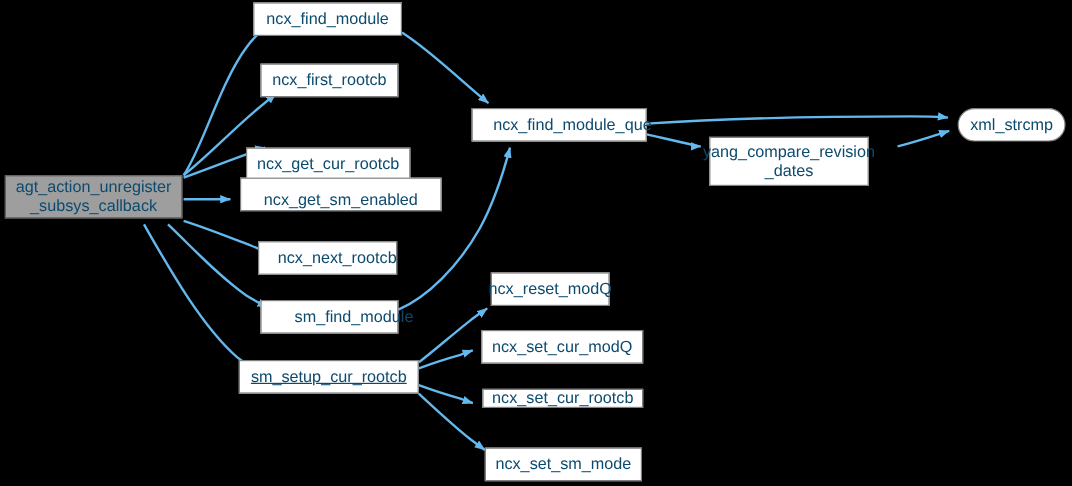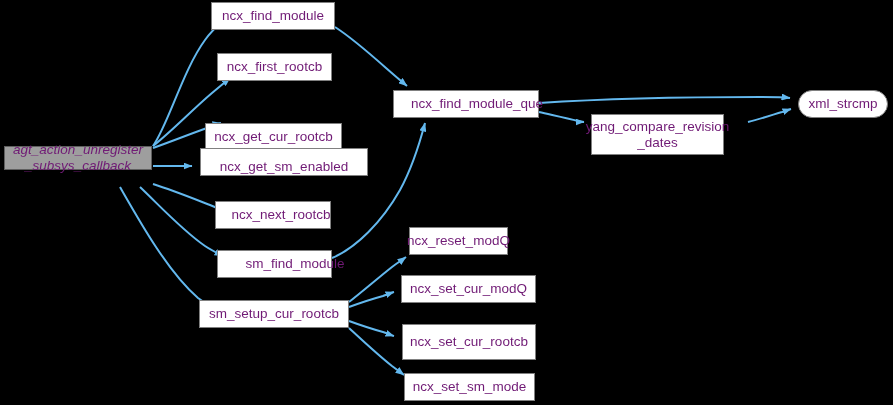--- a/index.html
+++ b/index.html
@@ -25,21 +25,21 @@
   }
   .node {
     position: absolute;
     box-sizing: border-box;
     display: flex;
     align-items: center;
     justify-content: center;
     text-align: center;
     border: 1px solid #808080;
     background: #ffffff;
-    color: #701a75;
+    color: #0c4a6e;
     font-size: 13.5px;
     line-height: 16px;
     letter-spacing: 0px;
     white-space: pre;
     z-index: 2;
   }
   .node.root {
     background: #9e9e9e;
     border: 1px solid #5f5f5f;
   }
@@ -71,31 +71,31 @@
         <path d="M 539,103 C 600,99 690,97 760,97 C 772,97 782,97 790,98" fill="none" stroke="#63b8ee" stroke-width="2" marker-end="url(#arrowhead)"></path>
         <path d="M 539,112 C 552,115 566,118 578,121 C 580,121 582,122 584,122" fill="none" stroke="#63b8ee" stroke-width="2" marker-end="url(#arrowhead)"></path>
         <path d="M 748,122 C 760,119 772,115 782,112 C 785,111 788,110 791,109" fill="none" stroke="#63b8ee" stroke-width="2" marker-end="url(#arrowhead)"></path>
         <path d="M 349,302 C 362,292 378,278 392,267 C 397,263 402,260 406,257" fill="none" stroke="#63b8ee" stroke-width="2" marker-end="url(#arrowhead)"></path>
         <path d="M 349,307 C 360,303 372,299 383,296 C 387,294 391,293 394,292" fill="none" stroke="#63b8ee" stroke-width="2" marker-end="url(#arrowhead)"></path>
         <path d="M 349,321 C 360,325 372,329 383,332 C 387,333 391,335 394,336" fill="none" stroke="#63b8ee" stroke-width="2" marker-end="url(#arrowhead)"></path>
         <path d="M 349,328 C 362,340 378,355 392,366 C 396,369 400,372 404,375" fill="none" stroke="#63b8ee" stroke-width="2" marker-end="url(#arrowhead)"></path>
       </g>
   </svg>
   <div id="nodes-group">
-      <div class="node root" style="left: 4px; top: 146px; width: 148px; height: 24px; font-style: italic;"><span class="node-label">agt_action_unregister
+      <div class="node root" style="left: 4px; top: 146px; width: 148px; height: 36px;"><span class="node-label">agt_action_unregister
 _subsys_callback</span></div>
       <div class="node" style="left: 211px; top: 2px; width: 124px; height: 28px;"><span class="node-label">ncx_find_module</span></div>
       <div class="node" style="left: 217px; top: 53px; width: 115px; height: 28px;"><span class="node-label">ncx_first_rootcb</span></div>
       <div class="node" style="left: 205px; top: 103px; width: 137px; height: 28px; margin-top: 20px;"><span class="node-label">ncx_get_cur_rootcb</span></div>
       <div class="node" style="left: 200px; top: 148px; width: 168px; height: 28px; align-items: flex-end;"><span class="node-label">ncx_get_sm_enabled</span></div>
       <div class="node" style="left: 215px; top: 201px; width: 116px; height: 28px; padding-left: 16px;"><span class="node-label">ncx_next_rootcb</span></div>
       <div class="node" style="left: 217px; top: 250px; width: 115px; height: 28px; padding-left: 41px;"><span class="node-label">sm_find_module</span></div>
-      <div class="node" style="left: 199px; top: 300px; width: 150px; height: 28px;"><span class="node-label">sm_setup_cur_rootcb</span></div>
+      <div class="node" style="left: 199px; top: 300px; width: 150px; height: 28px; text-decoration: underline;"><span class="node-label">sm_setup_cur_rootcb</span></div>
       <div class="node" style="left: 393px; top: 90px; width: 146px; height: 28px; padding-left: 22px;"><span class="node-label">ncx_find_module_que</span></div>
       <div class="node" style="left: 591px; top: 114px; width: 133px; height: 41px;"><span class="node-label">yang_compare_revision
 _dates</span></div>
       <div class="node" style="left: 798px; top: 90px; width: 90px; height: 28px; border-radius: 14px;"><span class="node-label">xml_strcmp</span></div>
       <div class="node" style="left: 409px; top: 227px; width: 99px; height: 28px;"><span class="node-label">ncx_reset_modQ</span></div>
       <div class="node" style="left: 401px; top: 275px; width: 135px; height: 28px;"><span class="node-label">ncx_set_cur_modQ</span></div>
-      <div class="node" style="left: 402px; top: 324px; width: 134px; height: 36px;"><span class="node-label">ncx_set_cur_rootcb</span></div>
+      <div class="node" style="left: 402px; top: 324px; width: 134px; height: 16px;"><span class="node-label">ncx_set_cur_rootcb</span></div>
       <div class="node" style="left: 404px; top: 373px; width: 131px; height: 28px;"><span class="node-label">ncx_set_sm_mode</span></div>
     </div>
 </div>
 
 </body></html>

